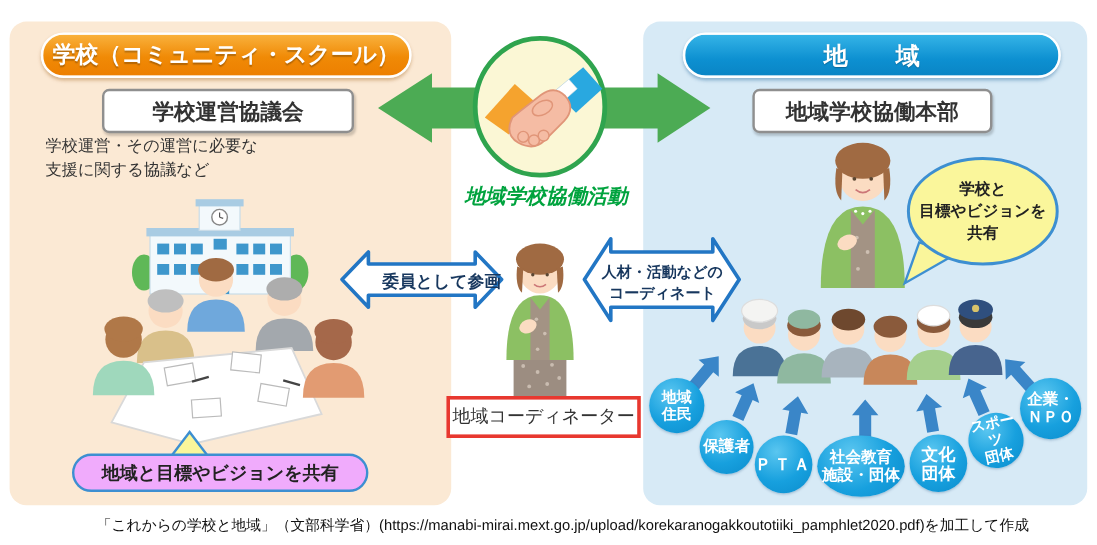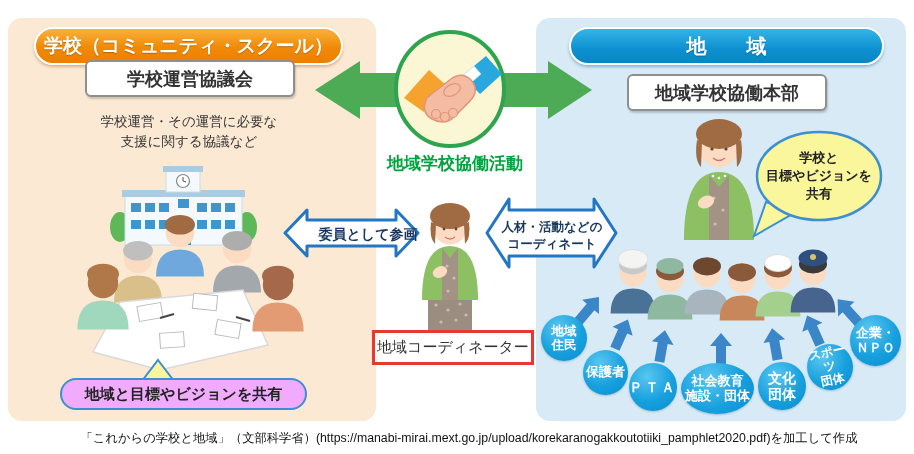--- a/index.html
+++ b/index.html
@@ -15,25 +15,25 @@
          text-shadow:0 1px 1px rgba(0,0,0,.25);}
   .badge.school{left:34px;top:27px;width:305px;height:34px;font-size:19px;
          background:linear-gradient(180deg,#F9B13C 0%,#F08A06 55%,#ED7F00 100%);
          box-shadow:0 2px 3px rgba(150,80,0,.35);text-align:right;}
   .badge.region{left:569px;top:27px;width:301px;height:34px;font-size:20px;letter-spacing:10px;padding-left:10px;
          background:linear-gradient(180deg,#35B4E7 0%,#0D90D1 60%,#0A85C5 100%);
          box-shadow:0 2px 3px rgba(0,80,140,.35);}
   .whitebox{position:absolute;z-index:2;background:#fff;border:2px solid #8F8F8F;border-radius:6px;
          display:flex;align-items:center;justify-content:center;font-weight:bold;color:#333;
          box-shadow:1px 2px 2px rgba(0,0,0,.18);font-size:18px;}
-  .whitebox.council{left:85px;top:60px;width:206px;height:33px;text-align:center;}
+  .whitebox.council{left:85px;top:74px;width:206px;height:33px;text-align:center;}
   .whitebox.hq{left:627px;top:74px;width:196px;height:33px;}
-  .desc{left:38px;top:112px;width:302px;text-align:center;font-size:13.5px;line-height:1.5;
+  .desc{left:38px;top:112px;width:302px;font-size:13.5px;line-height:1.5;
         color:#333;white-space:pre-line;}
-  .greenlabel{left:365px;top:152px;width:180px;text-align:center;font-size:17px;font-weight:bold;color:#00A33E;}
+  .greenlabel{left:365px;top:152px;width:180px;text-align:center;font-size:17px;font-weight:bold;color:#00A33E;font-style:italic;}
   .arrowlabel{text-align:center;font-weight:bold;color:#17375E;white-space:pre-line;}
   .arrowlabel.left{left:316px;top:226px;width:104px;font-size:14px;}
   .arrowlabel.right{left:496px;top:219px;width:112px;font-size:12.5px;line-height:1.35;}
   .redbox{left:372px;top:330px;width:156px;height:29px;background:#fff;border:3px solid #E8382F;
         display:flex;align-items:center;justify-content:center;font-size:15px;color:#333;}
   .bubble-left{left:60px;top:378px;width:243px;height:28px;background:#f0abfc;border:2.5px solid #3D8FD1;
         border-radius:16px;display:flex;align-items:center;justify-content:center;
         font-size:15px;font-weight:bold;color:#222;}
   .bubble-right-text{left:756px;top:149px;width:126px;text-align:center;font-size:13px;font-weight:bold;
         color:#222;line-height:1.4;white-space:pre-line;}

